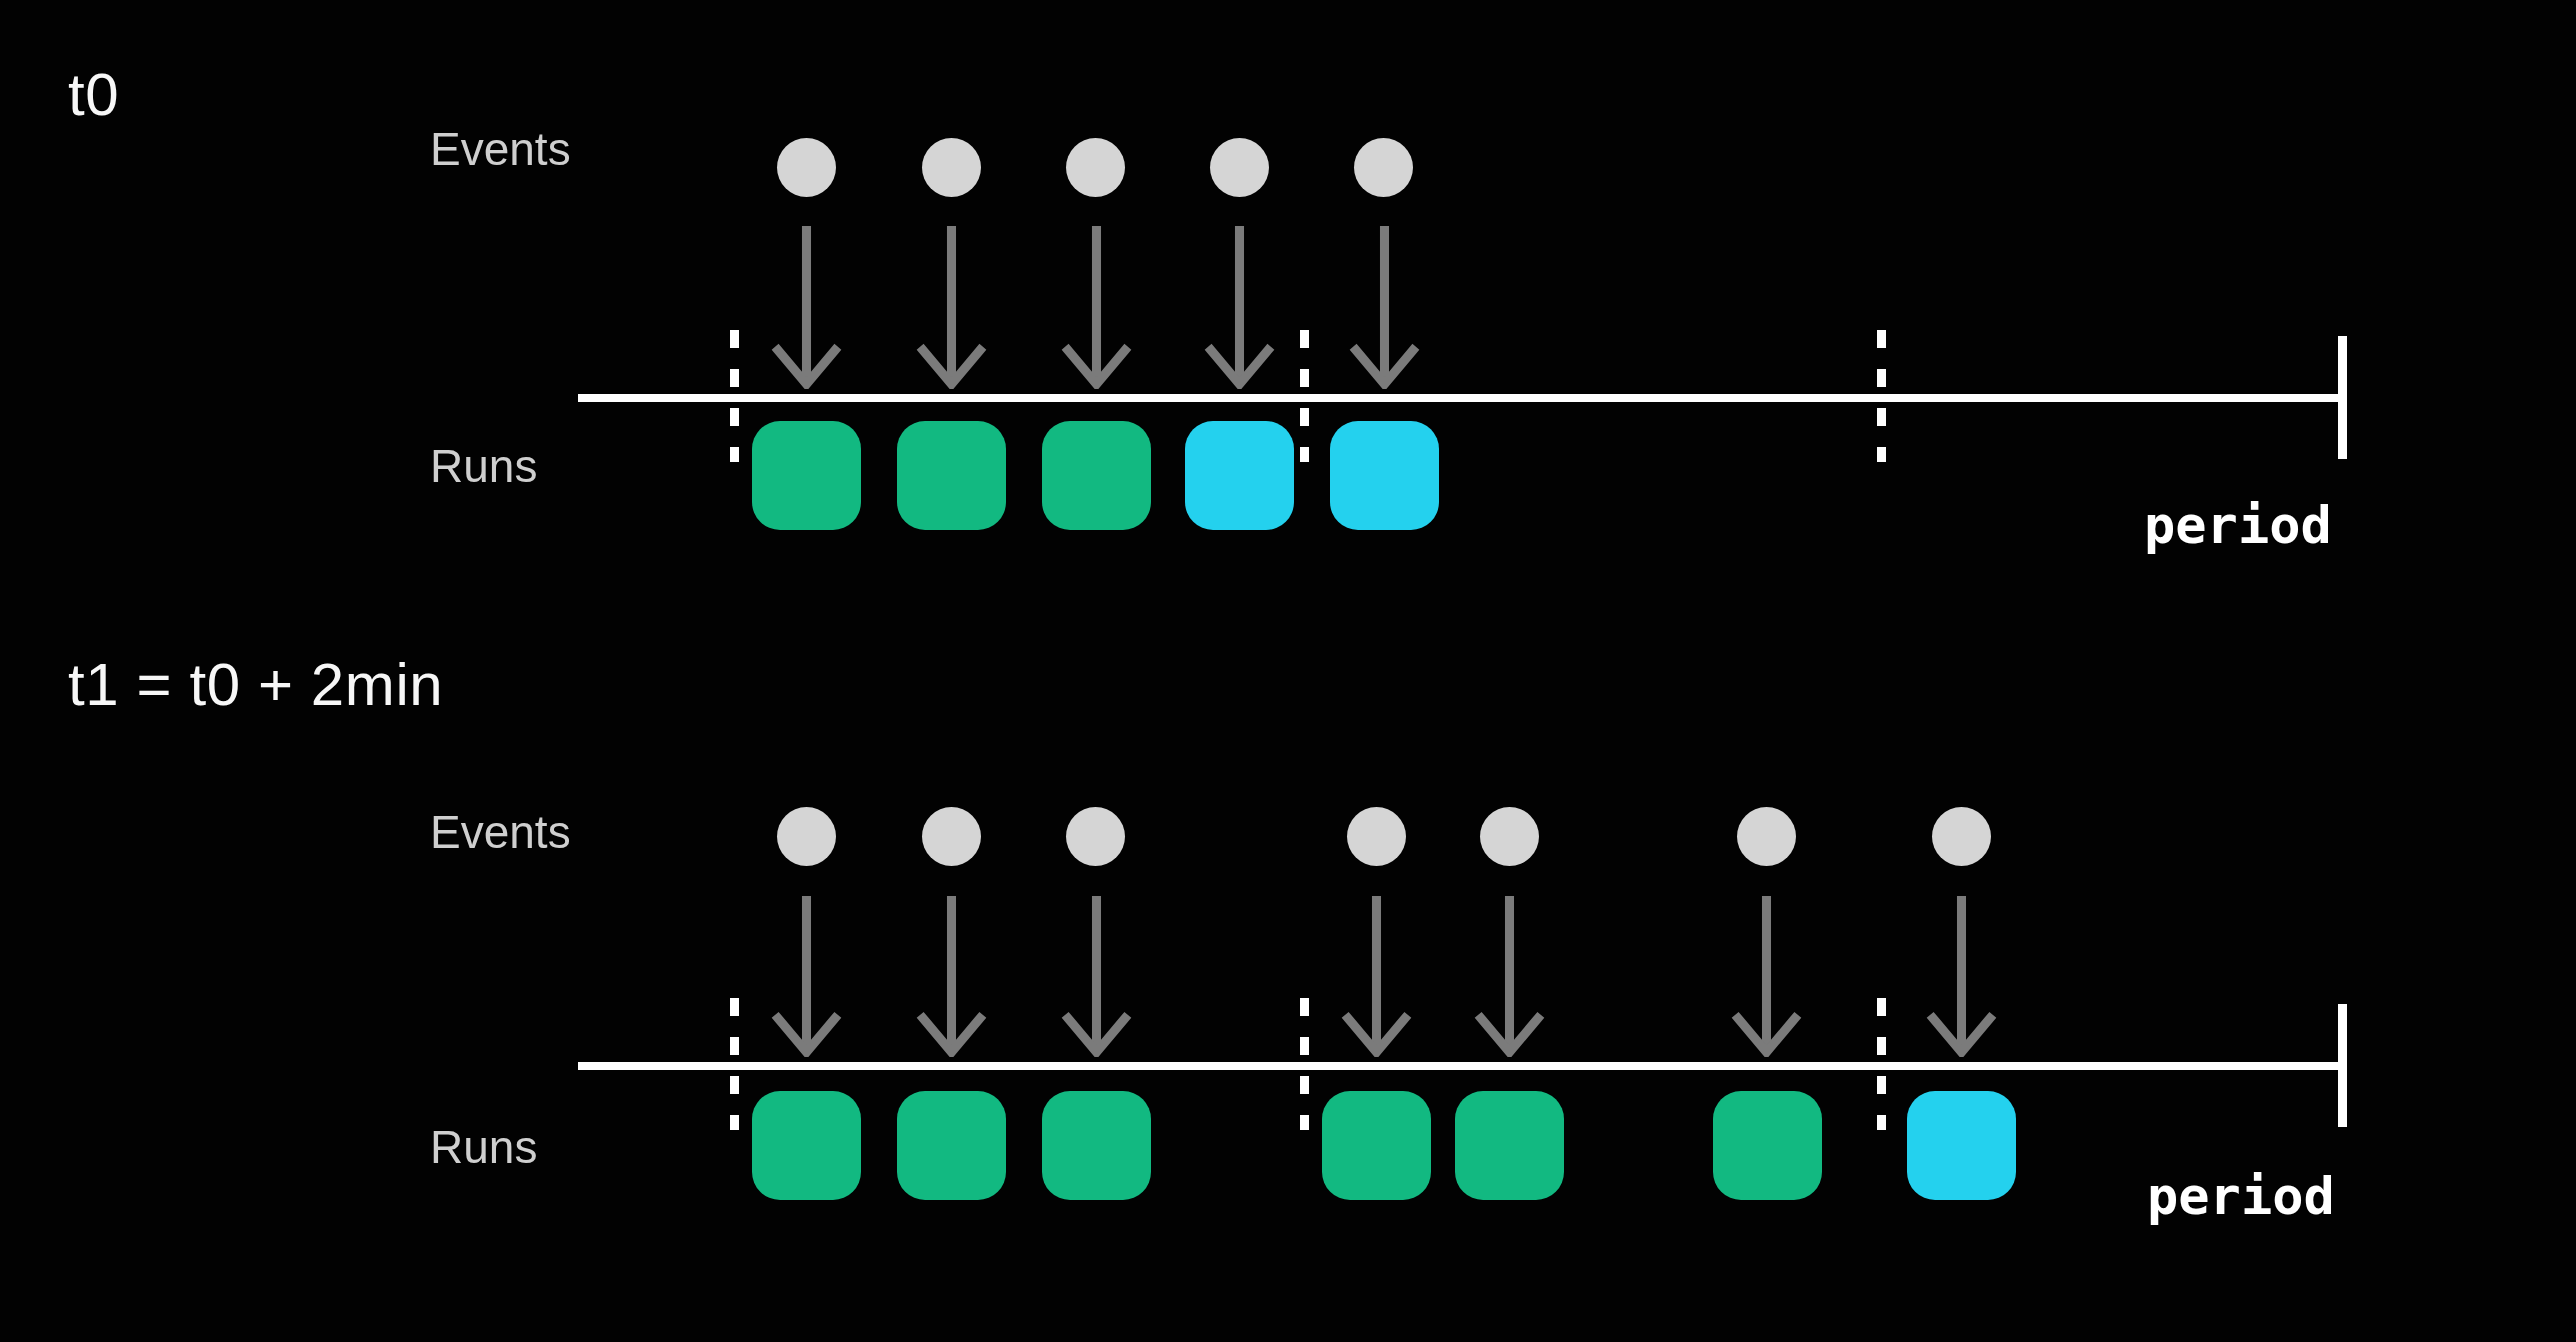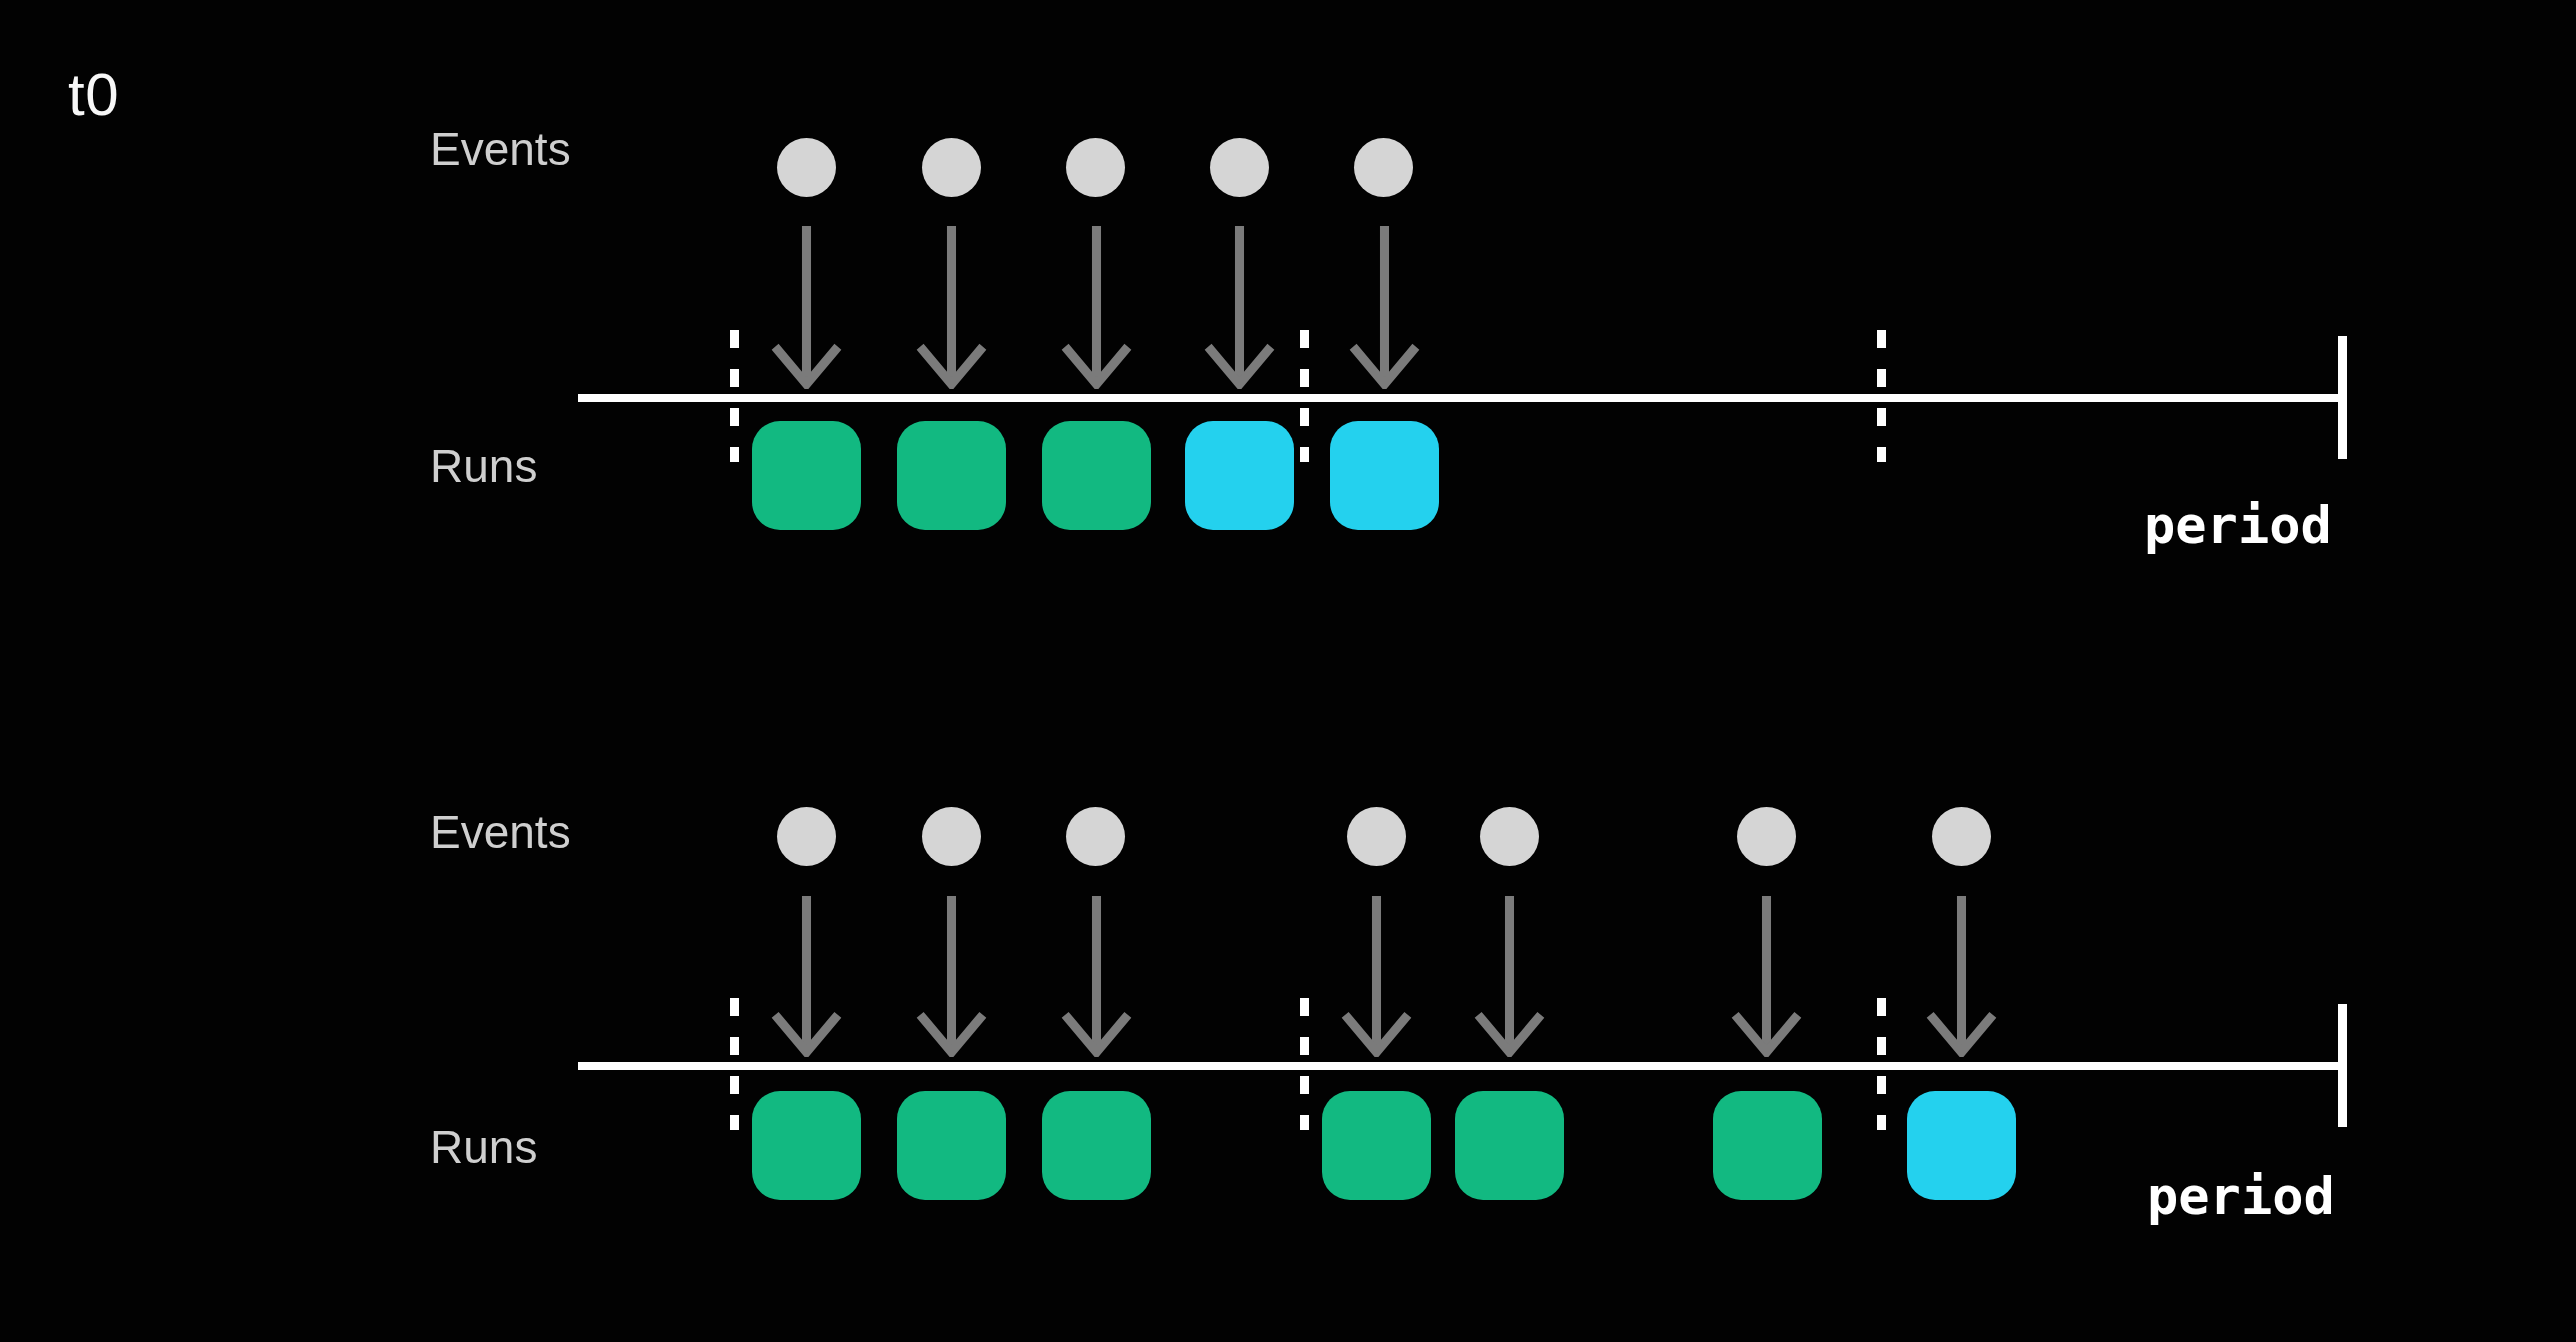--- a/index.html
+++ b/index.html
@@ -91,20 +91,21 @@
       <path d="M62 0 V256" fill="none" stroke="#7b7b7b" stroke-width="15" stroke-linejoin="miter"></path>
       <path d="M10 200 L62 262 L114 200" fill="none" stroke="#7b7b7b" stroke-width="15" stroke-linejoin="miter"></path>
     </svg>
     <div class="run" style="left: 1185px; top: 421px; width: 109px; height: 109px; background: rgb(36, 209, 238); border-radius: 28px;"></div>
     <div class="dot" style="left: 1354px; top: 138px; width: 59px; height: 59px; background: rgb(213, 213, 213);"></div>
     <svg width="75" height="163" viewBox="0 0 124 270" class="arrow" style="left: 1347px; top: 226px;">
       <path d="M62 0 V256" fill="none" stroke="#7b7b7b" stroke-width="15" stroke-linejoin="miter"></path>
       <path d="M10 200 L62 262 L114 200" fill="none" stroke="#7b7b7b" stroke-width="15" stroke-linejoin="miter"></path>
     </svg>
     <div class="run" style="left: 1330px; top: 421px; width: 109px; height: 109px; background: rgb(36, 209, 238); border-radius: 28px;"></div>
+    <div class="title" style="left: 68px; top: 655px; color: rgb(247, 247, 247);">t1 = t0 + 2min</div>
     <div class="rowlabel" style="left: 430px; top: 809px; color: rgb(207, 207, 207);">Events</div>
     <div class="rowlabel" style="left: 430px; top: 1124px; color: rgb(207, 207, 207);">Runs</div>
     <div class="tline" style="left: 578px; top: 1062px; width: 1764px; height: 7.8px; background: rgb(255, 255, 255);"></div>
     <div class="tbar" style="left: 2338px; top: 1004px; width: 9px; height: 123px; background: rgb(255, 255, 255);"></div>
     <div class="tick" style="left: 730px; top: 998px; width: 9px; height: 132px; background: repeating-linear-gradient(rgb(255, 255, 255) 0px, rgb(255, 255, 255) 18px, transparent 18px, transparent 39px);"></div>
     <div class="tick" style="left: 1300px; top: 998px; width: 9px; height: 132px; background: repeating-linear-gradient(rgb(255, 255, 255) 0px, rgb(255, 255, 255) 18px, transparent 18px, transparent 39px);"></div>
     <div class="tick" style="left: 1877px; top: 998px; width: 9px; height: 132px; background: repeating-linear-gradient(rgb(255, 255, 255) 0px, rgb(255, 255, 255) 18px, transparent 18px, transparent 39px);"></div>
     <div class="period" style="left: 2147px; top: 1167px; width: 386px; color: rgb(255, 255, 255);">period</div>
     <div class="dot" style="left: 777px; top: 807px; width: 59px; height: 59px; background: rgb(213, 213, 213);"></div>
     <svg width="75" height="161" viewBox="0 0 124 267" class="arrow" style="left: 769px; top: 896px;">

